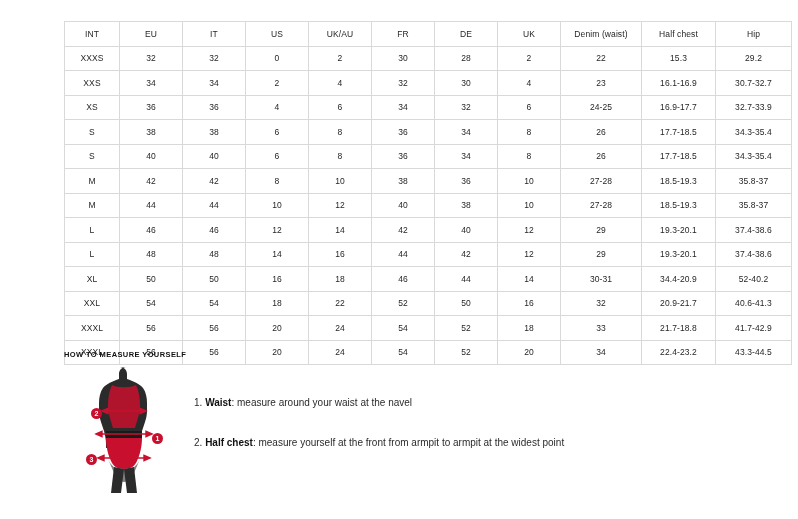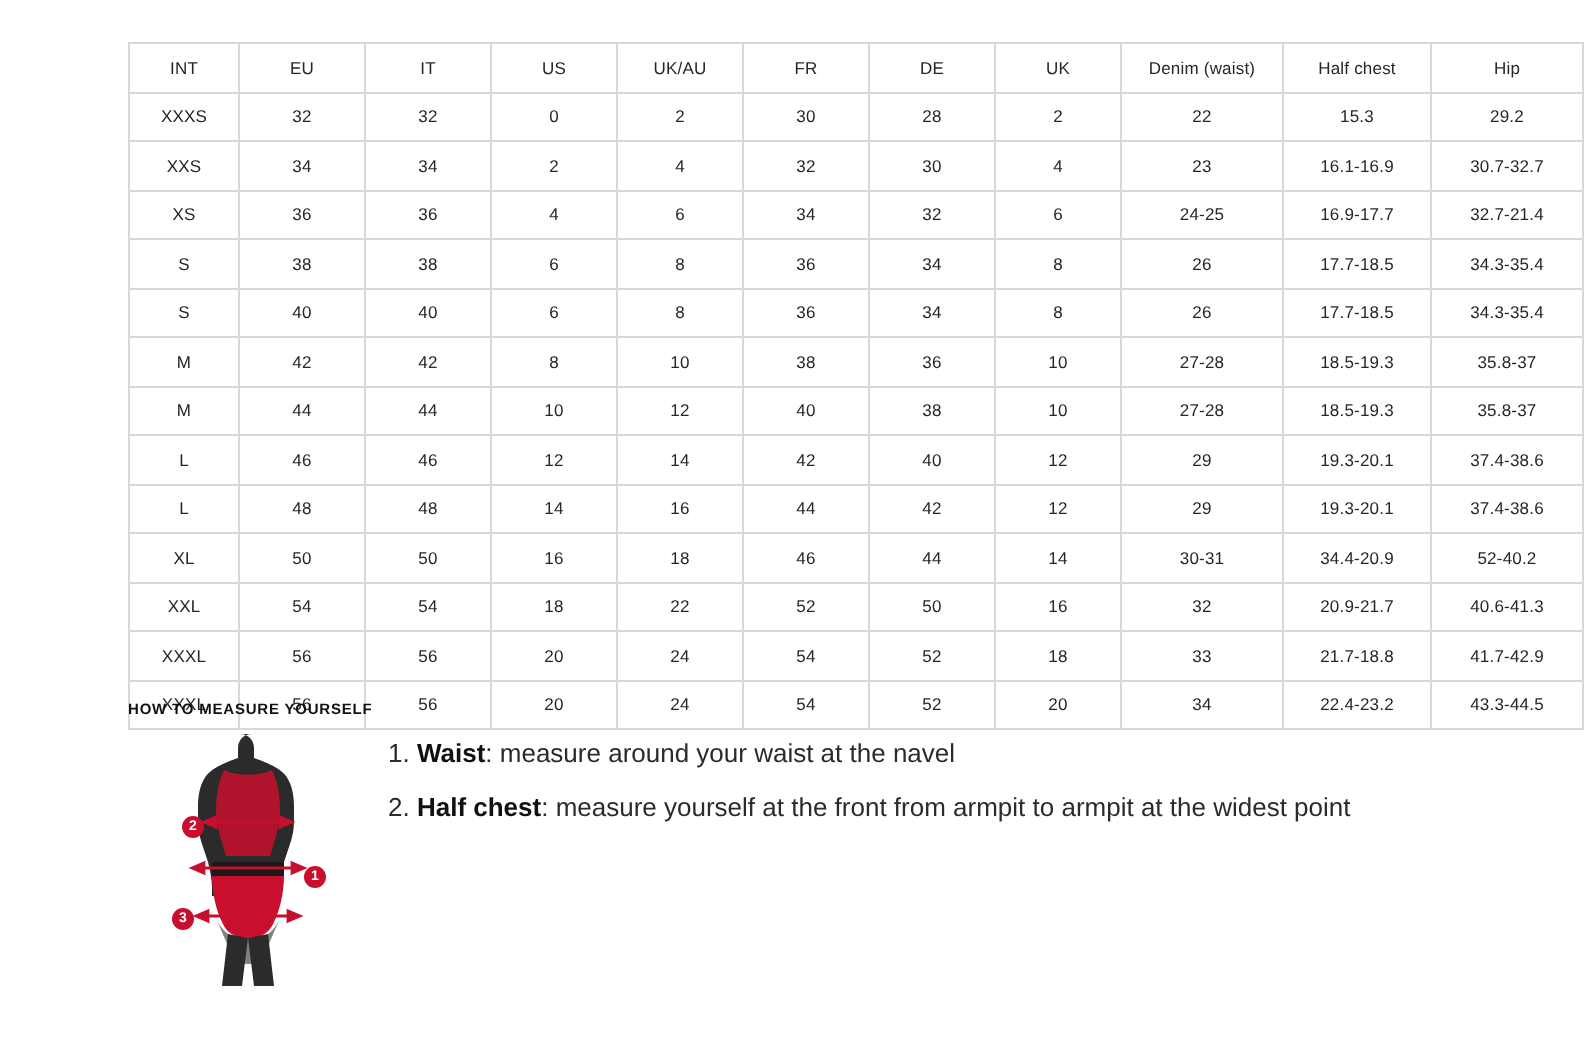--- a/index.html
+++ b/index.html
@@ -86,24 +86,25 @@
     width: 120px;
     position: relative;
     height: 140px;
     flex: 0 0 120px;
   }
   .notes-col {
     padding-top: 10px;
     padding-left: 10px;
   }
   .note {
-    font-size: 13px;
+    font-size: 10px;
     color: #2b2b2b;
     margin-bottom: 11px;
     line-height: 1.2;
+    margin-top: 28px;
   }
   .note b {
     font-weight: bold;
     color: #111;
   }
   .note .num {
     color: #2b2b2b;
   }
 
   
@@ -195,21 +196,21 @@
           <td>XS</td>
           <td>36</td>
           <td>36</td>
           <td>4</td>
           <td>6</td>
           <td>34</td>
           <td>32</td>
           <td>6</td>
           <td>24-25</td>
           <td>16.9-17.7</td>
-          <td>32.7-21.4</td>
+          <td>32.7-33.9</td>
         </tr>
         <tr>
           <td>S</td>
           <td>38</td>
           <td>38</td>
           <td>6</td>
           <td>8</td>
           <td>36</td>
           <td>34</td>
           <td>8</td>

